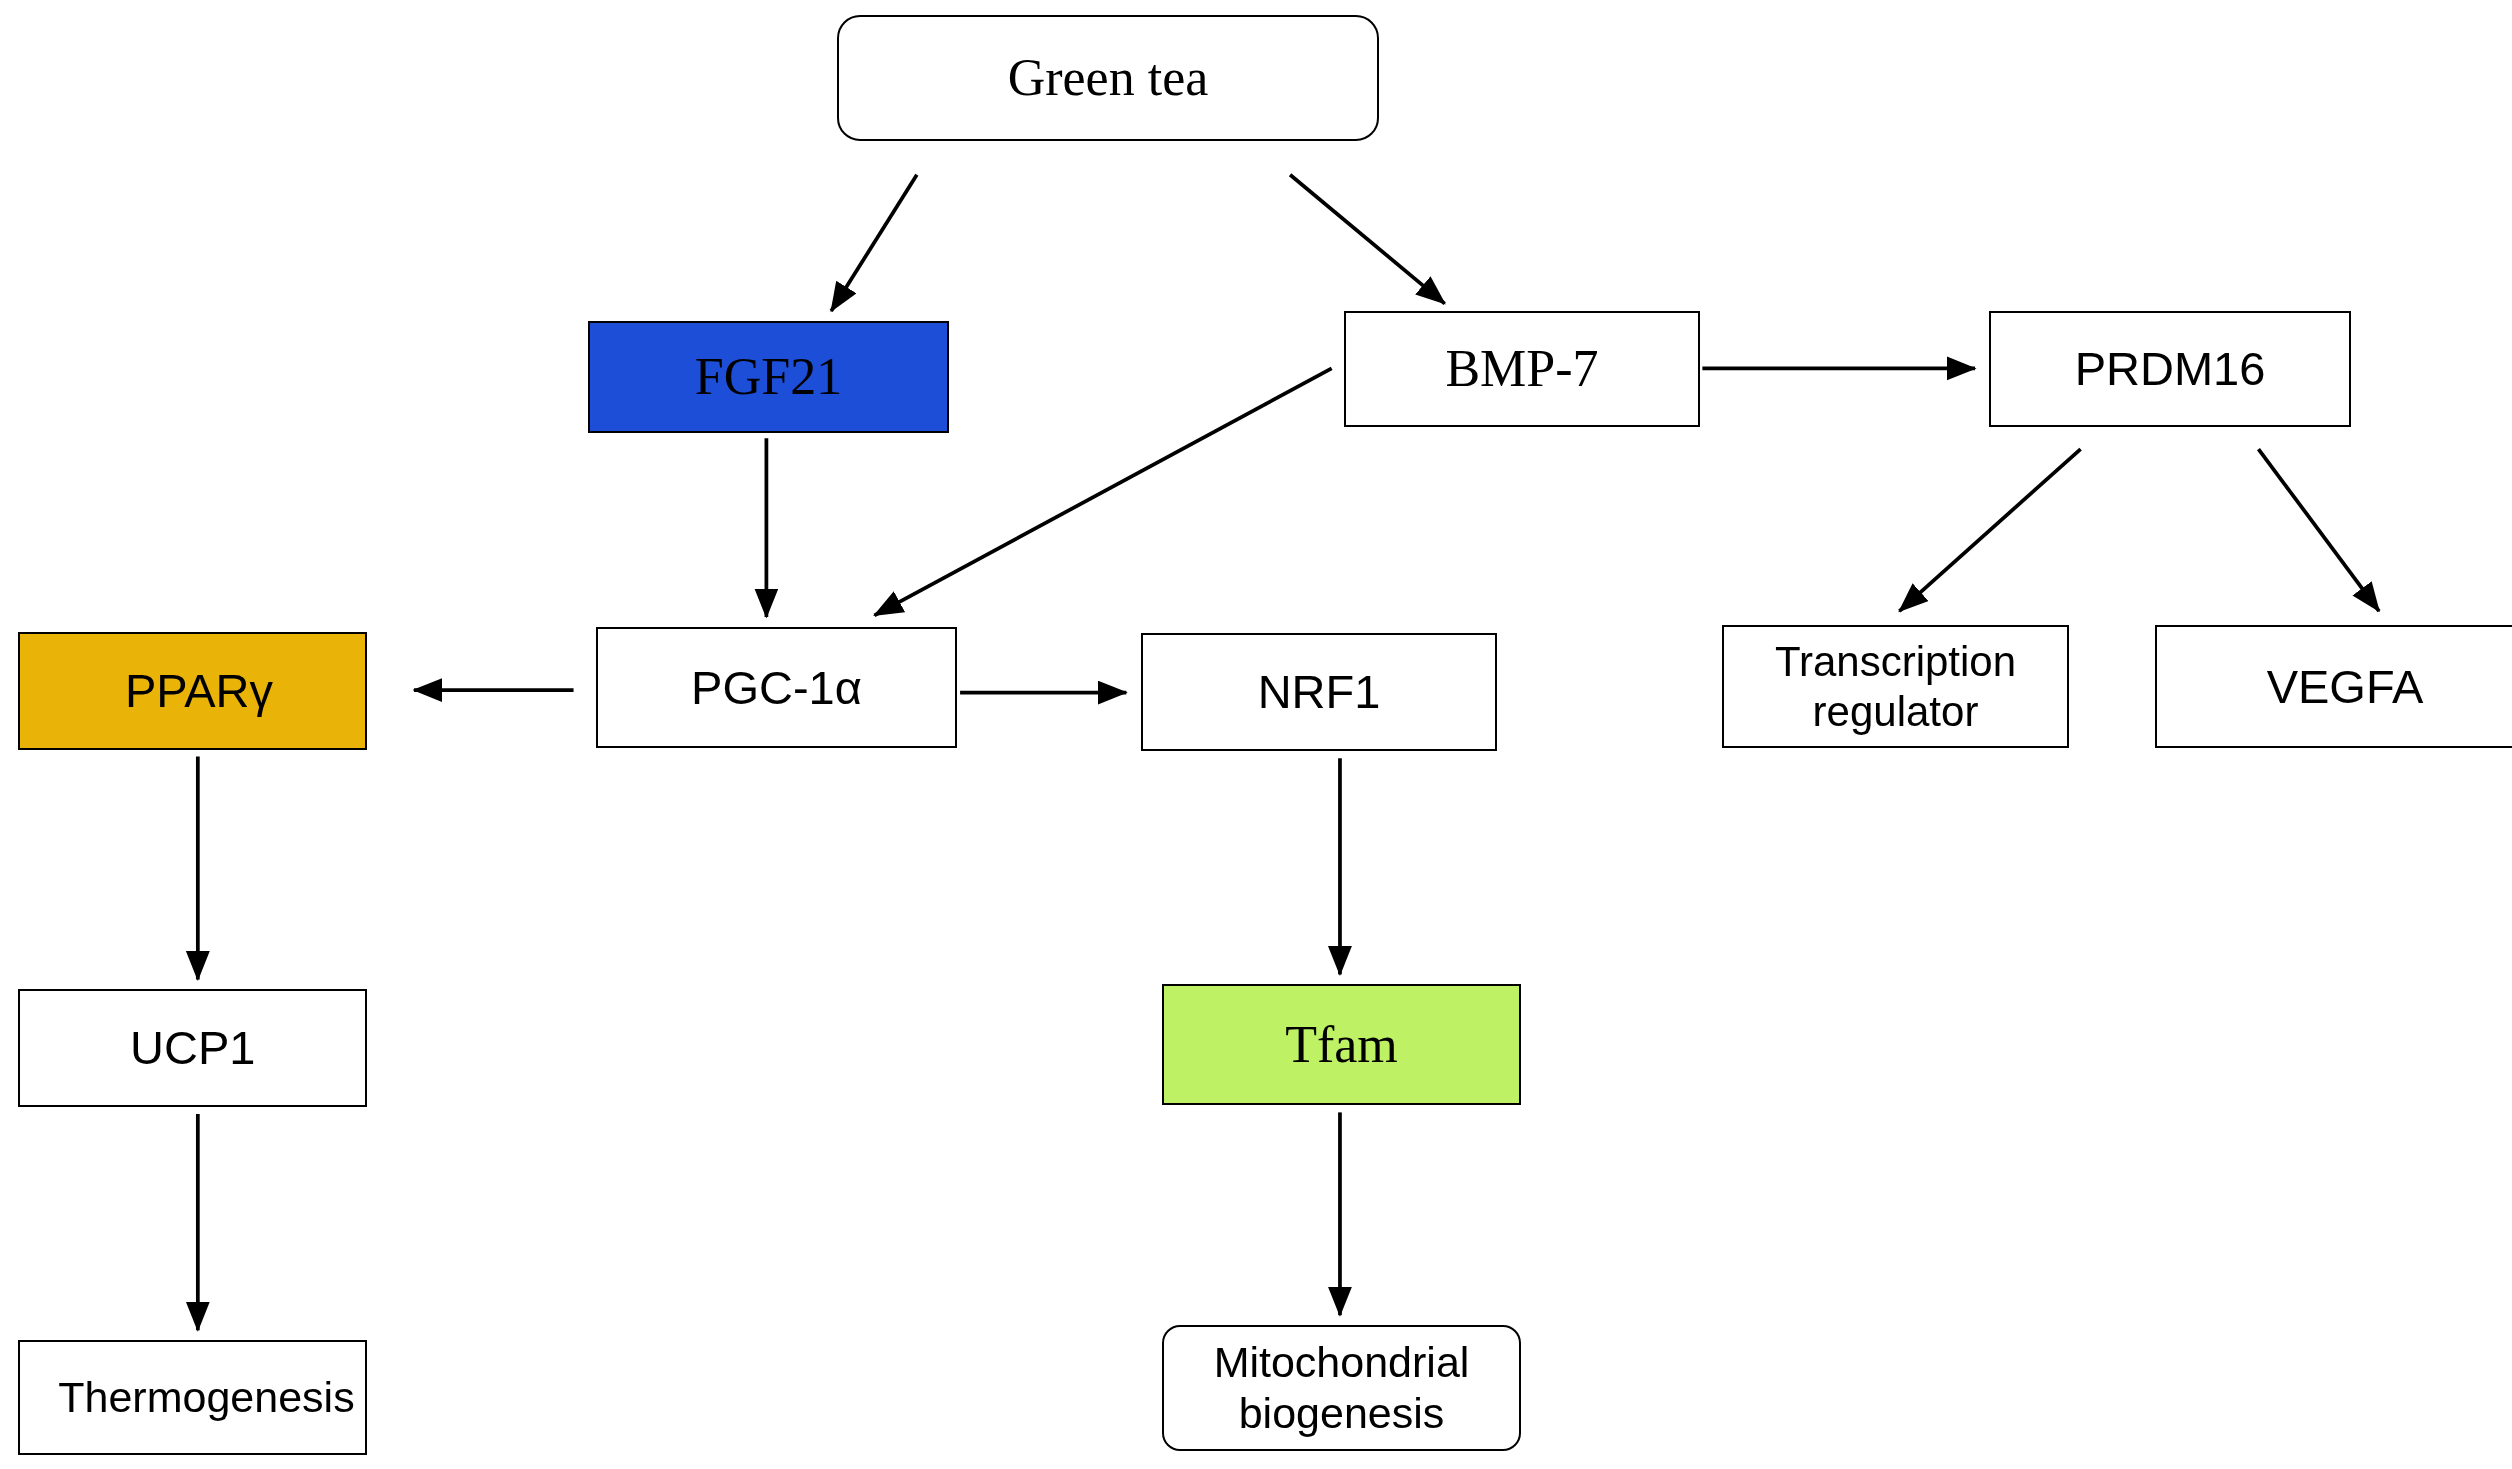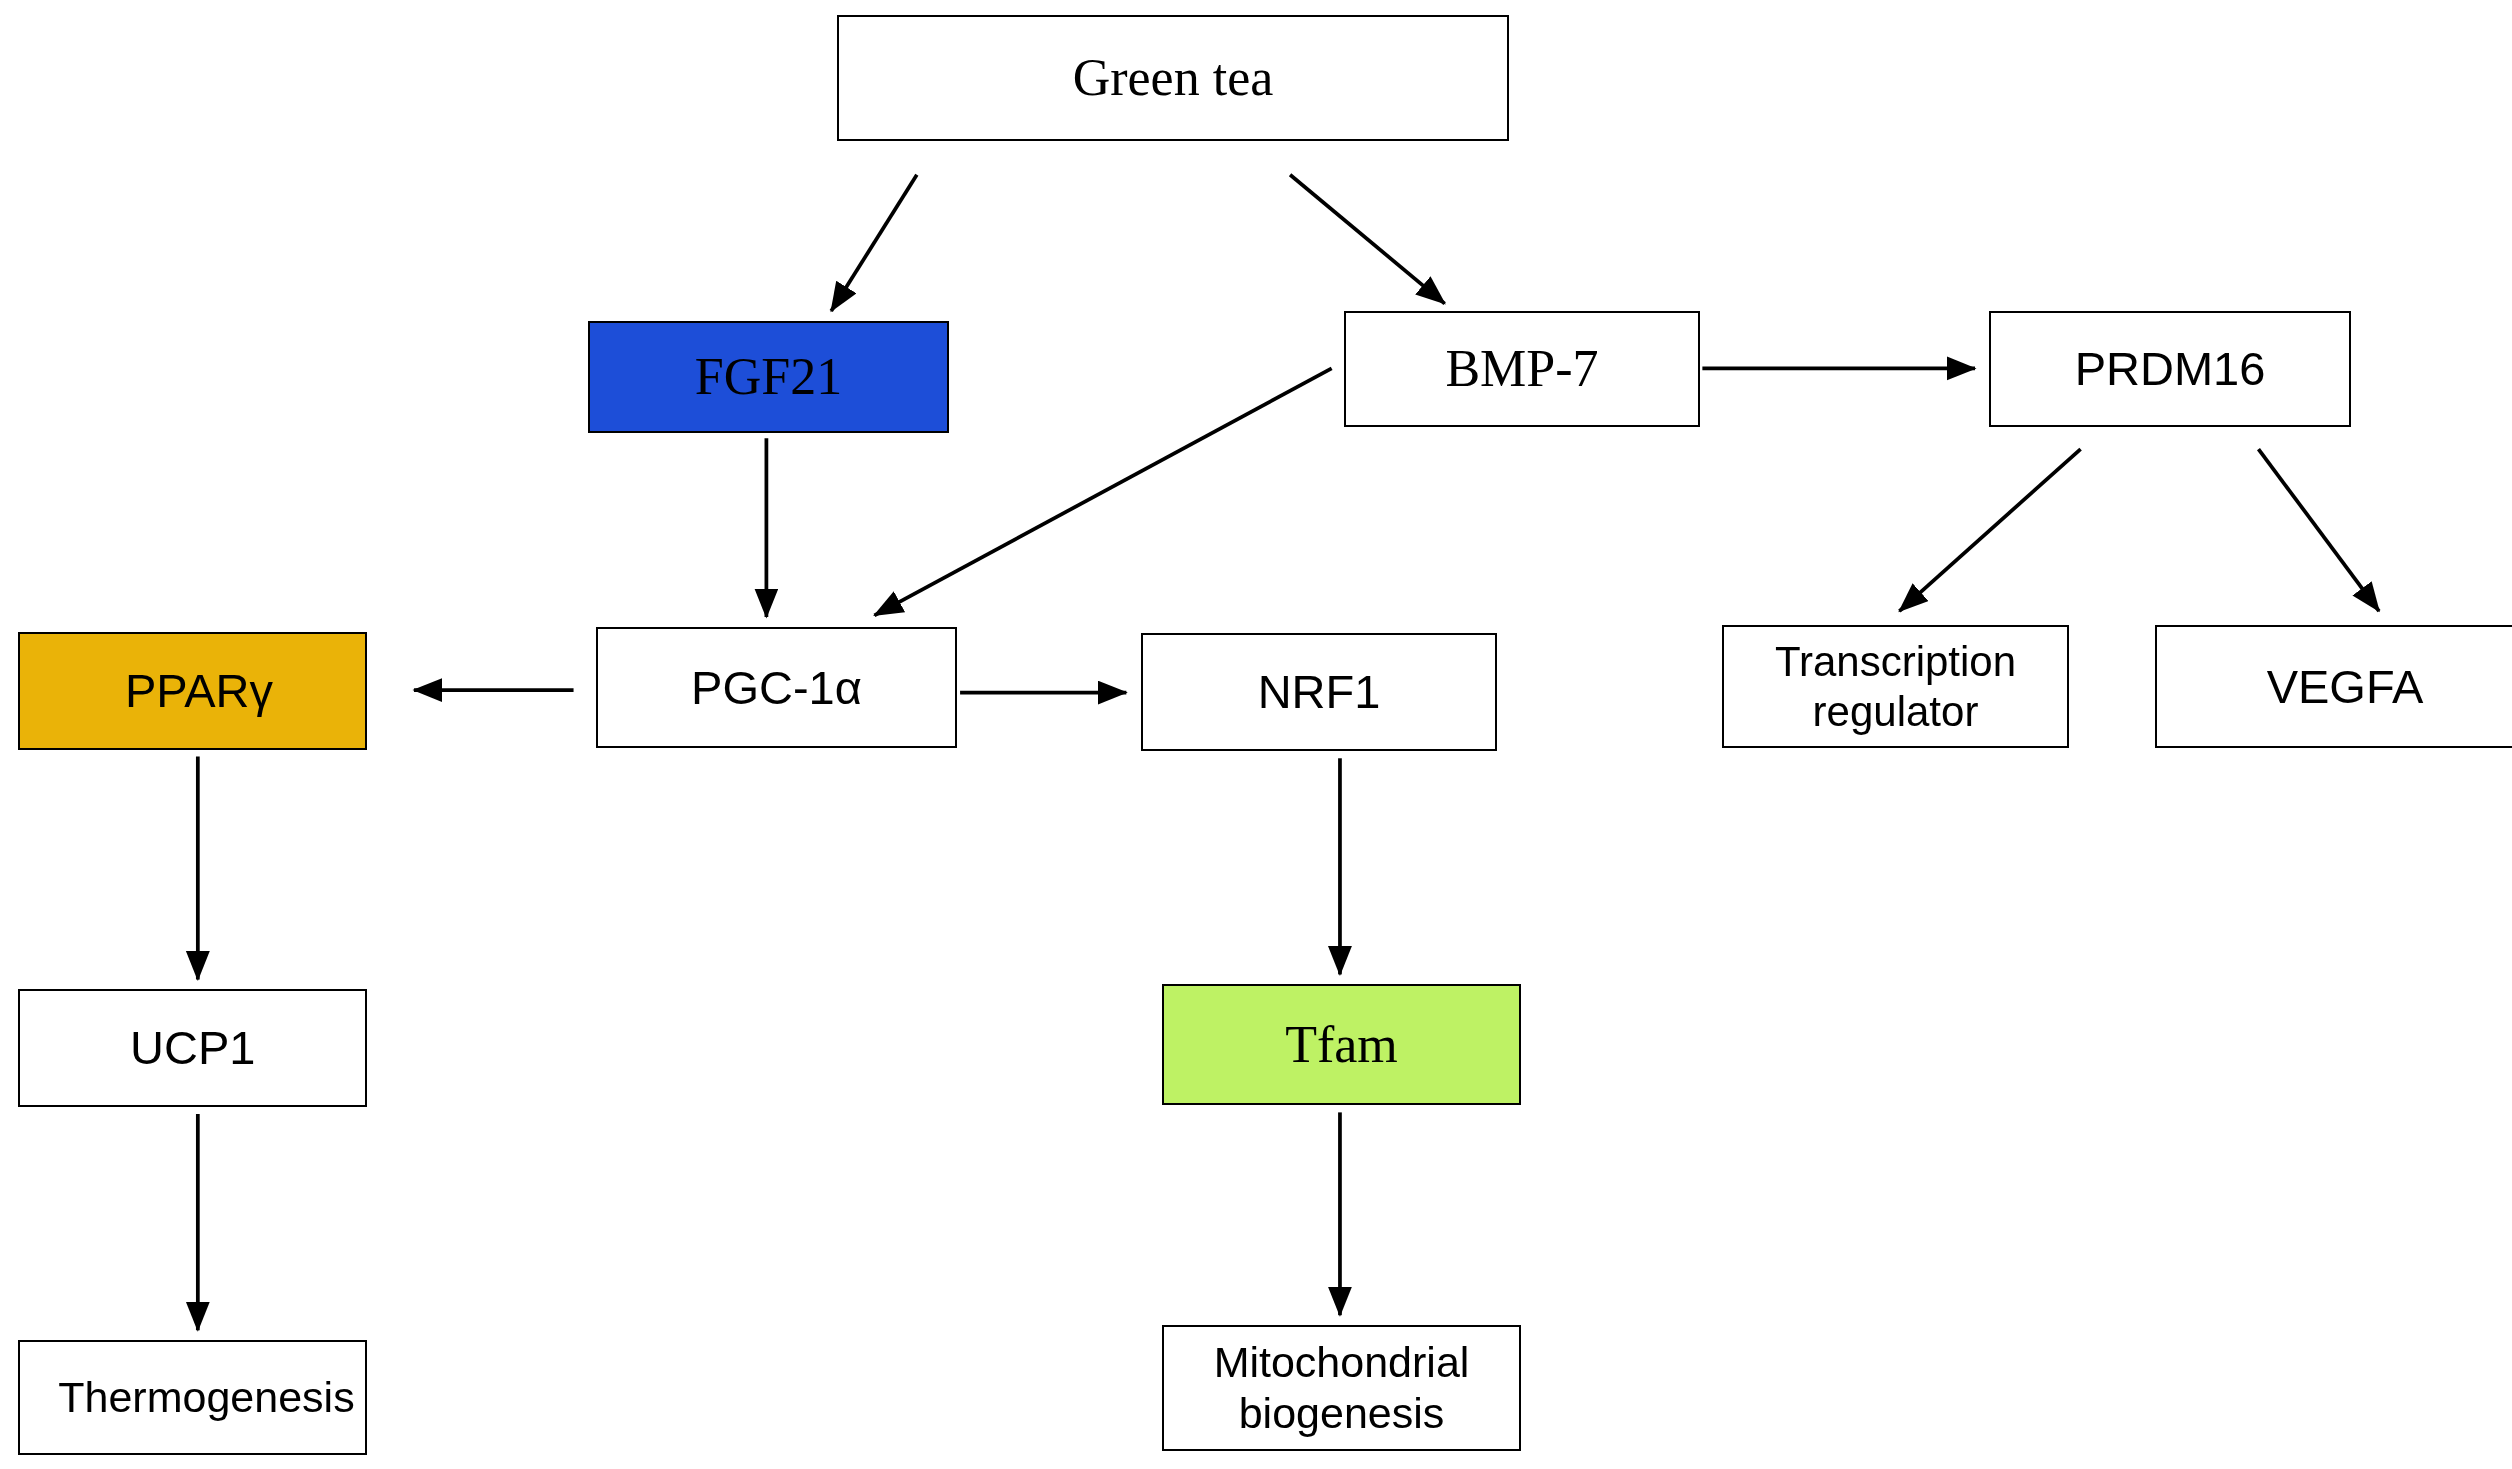--- a/index.html
+++ b/index.html
@@ -64,21 +64,21 @@
         <line x1="690" y1="830" x2="498" y2="830" stroke="#000000" marker-end="url(#arrowhead)"></line>
         <line x1="1155" y1="833" x2="1355" y2="833" stroke="#000000" marker-end="url(#arrowhead)"></line>
         <line x1="238" y1="910" x2="238" y2="1178" stroke="#000000" marker-end="url(#arrowhead)"></line>
         <line x1="1612" y1="912" x2="1612" y2="1172" stroke="#000000" marker-end="url(#arrowhead)"></line>
         <line x1="238" y1="1340" x2="238" y2="1600" stroke="#000000" marker-end="url(#arrowhead)"></line>
         <line x1="1612" y1="1338" x2="1612" y2="1582" stroke="#000000" marker-end="url(#arrowhead)"></line>
       </g>
   </svg>
 
   <div id="node-layer">
-      <div class="node serif" style="left: 837px; top: 15px; width: 672px; height: 126px; font-size: 52px; border-color: rgb(0, 0, 0); background: rgb(255, 255, 255);">
+      <div class="node serif" style="left: 837px; top: 15px; width: 542px; height: 126px; font-size: 52px; border-color: rgb(0, 0, 0); background: rgb(255, 255, 255); border-radius: 23px;">
         <span>Green tea</span>
       </div>
       <div class="node serif" style="left: 588px; top: 321px; width: 361px; height: 112px; font-size: 52px; border-color: rgb(0, 0, 0); background: #1d4ed8;">
         <span>FGF21</span>
       </div>
       <div class="node serif" style="left: 1344px; top: 311px; width: 356px; height: 116px; font-size: 52px; border-color: rgb(0, 0, 0); background: rgb(255, 255, 255);">
         <span>BMP-7</span>
       </div>
       <div class="node sans" style="left: 1989px; top: 311px; width: 362px; height: 116px; font-size: 47px; border-color: rgb(0, 0, 0); background: rgb(255, 255, 255);">
         <span>PRDM16</span>
@@ -100,19 +100,19 @@
       </div>
       <div class="node sans" style="left: 18.3px; top: 989px; width: 349px; height: 118px; font-size: 47px; border-color: rgb(0, 0, 0); background: rgb(255, 255, 255);">
         <span>UCP1</span>
       </div>
       <div class="node serif" style="left: 1162px; top: 984px; width: 359px; height: 121px; font-size: 52px; border-color: rgb(0, 0, 0); background: #bef264;">
         <span>Tfam</span>
       </div>
       <div class="node sans" style="left: 18.3px; top: 1340px; width: 349px; height: 115px; font-size: 43px; border-color: rgb(0, 0, 0); background: rgb(255, 255, 255); padding-left: 34px;">
         <span>Thermogenesis</span>
       </div>
-      <div class="node sans" style="left: 1162px; top: 1325px; width: 359px; height: 126px; font-size: 43px; border-color: rgb(0, 0, 0); background: rgb(255, 255, 255);">
+      <div class="node sans" style="left: 1162px; top: 1325px; width: 359px; height: 126px; font-size: 43px; border-color: rgb(0, 0, 0); background: rgb(255, 255, 255); border-radius: 18px;">
         <span>Mitochondrial biogenesis</span>
       </div>
     </div>
 
 </div>
 
 
 </body></html>

